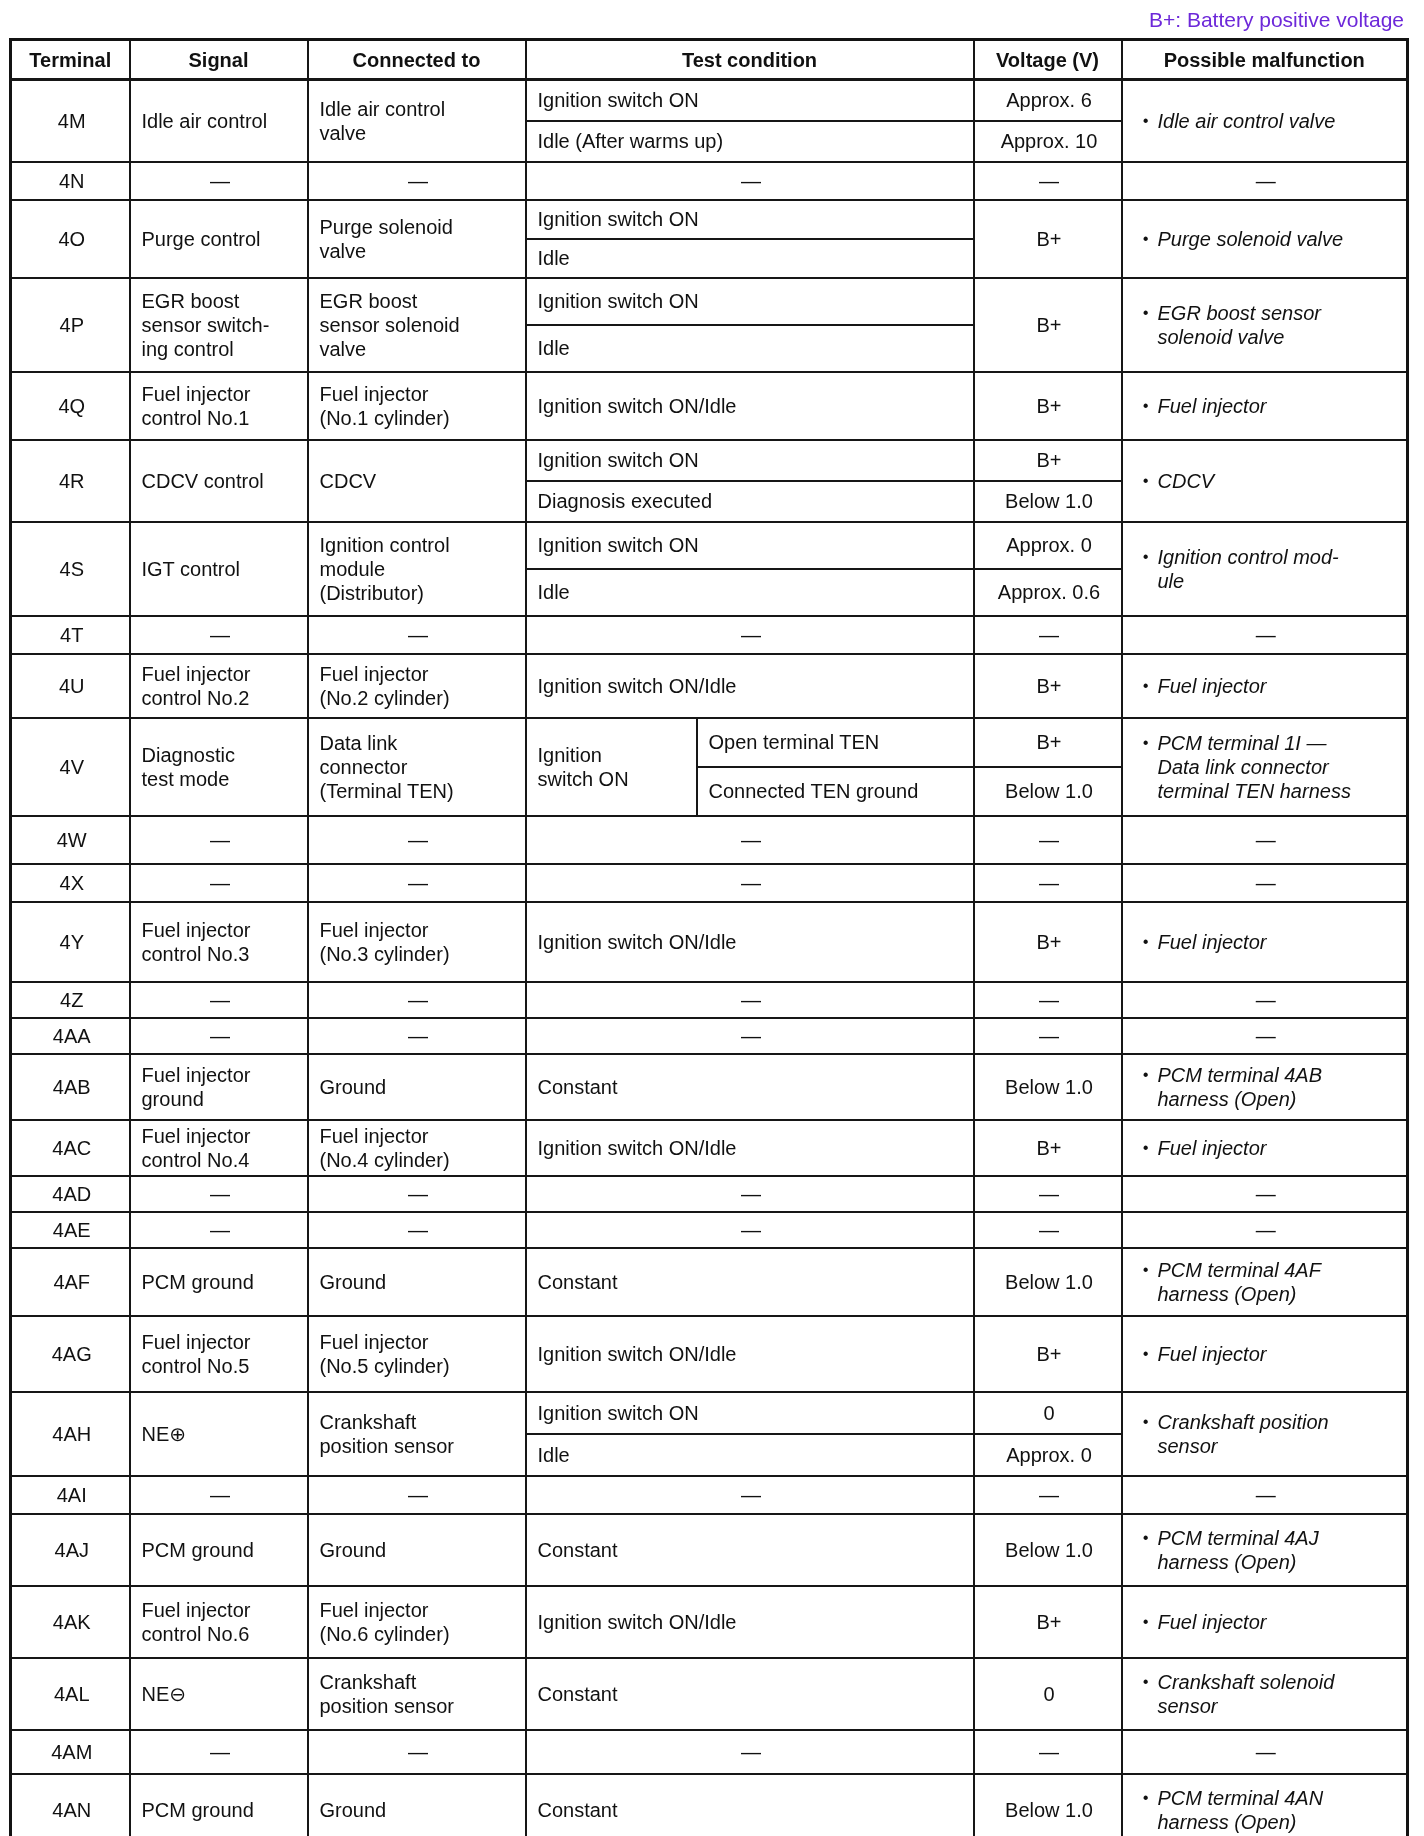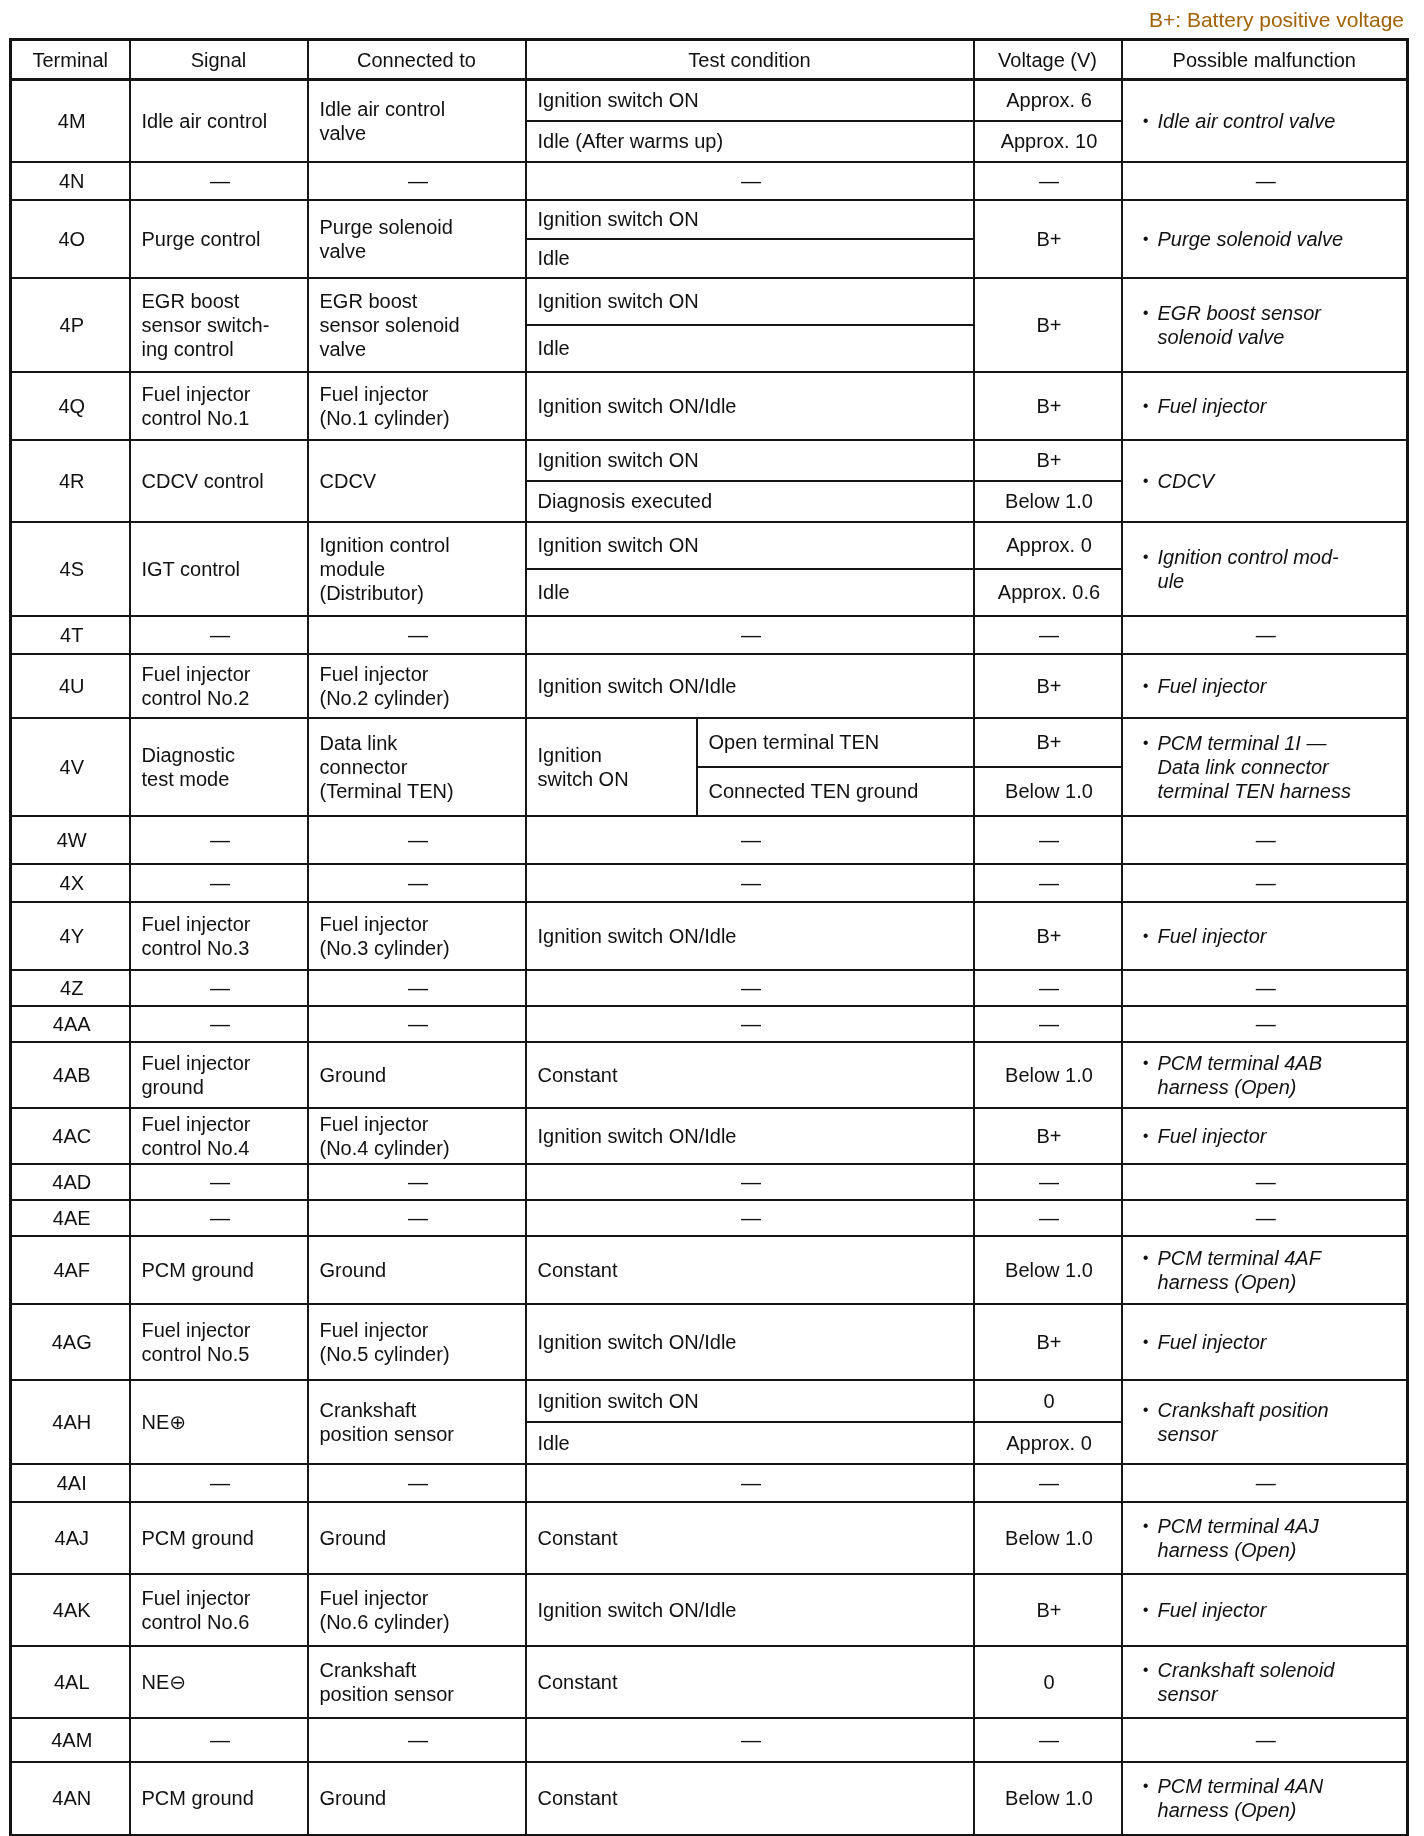--- a/index.html
+++ b/index.html
@@ -16,41 +16,41 @@
     box-sizing: border-box;
     padding: 6px 0 0 9px;
   }
   .sheet {
     width: 1397px;
   }
   .note {
     text-align: right;
     font-size: 21px;
     padding: 2px 2px 6px 0;
-    color: #a16207;
+    color: #6d28d9;
   }
   table.tv {
     border-collapse: collapse;
     table-layout: fixed;
     width: 1397px;
     border: 3px solid #131313;
   }
   table.tv td, table.tv th {
     border: 2px solid #161616;
     font-size: 20px;
     line-height: 1.2;
     padding: 3px 8px 3px 11px;
     vertical-align: middle;
     white-space: pre-line;
     overflow: hidden;
     box-sizing: border-box;
   }
   table.tv th {
     text-align: center;
-    font-weight: normal;
+    font-weight: bold;
     padding: 4px 4px;
     font-size: 20px;
     border-bottom-width: 3px;
   }
   td.c {
     text-align: center;
     padding-left: 4px;
     padding-right: 4px;
   }
   td.mal {
@@ -243,21 +243,21 @@
 
       <tr style="height:38px">
         <td class="c">4X</td>
         <td class="c">—</td>
         <td class="c">—</td>
         <td class="c" colspan="2">—</td>
         <td class="c">—</td>
         <td class="c">—</td>
       </tr>
 
-      <tr style="height:68px">
+      <tr style="height:80px">
         <td class="c">4Y</td>
         <td>Fuel injector
 control No.3</td>
         <td>Fuel injector
 (No.3 cylinder)</td>
         <td colspan="2">Ignition switch ON/Idle</td>
         <td class="c">B+</td>
         <td class="mal"><span class="bullet">•</span><span class="mtext">Fuel injector</span></td>
       </tr>
 

